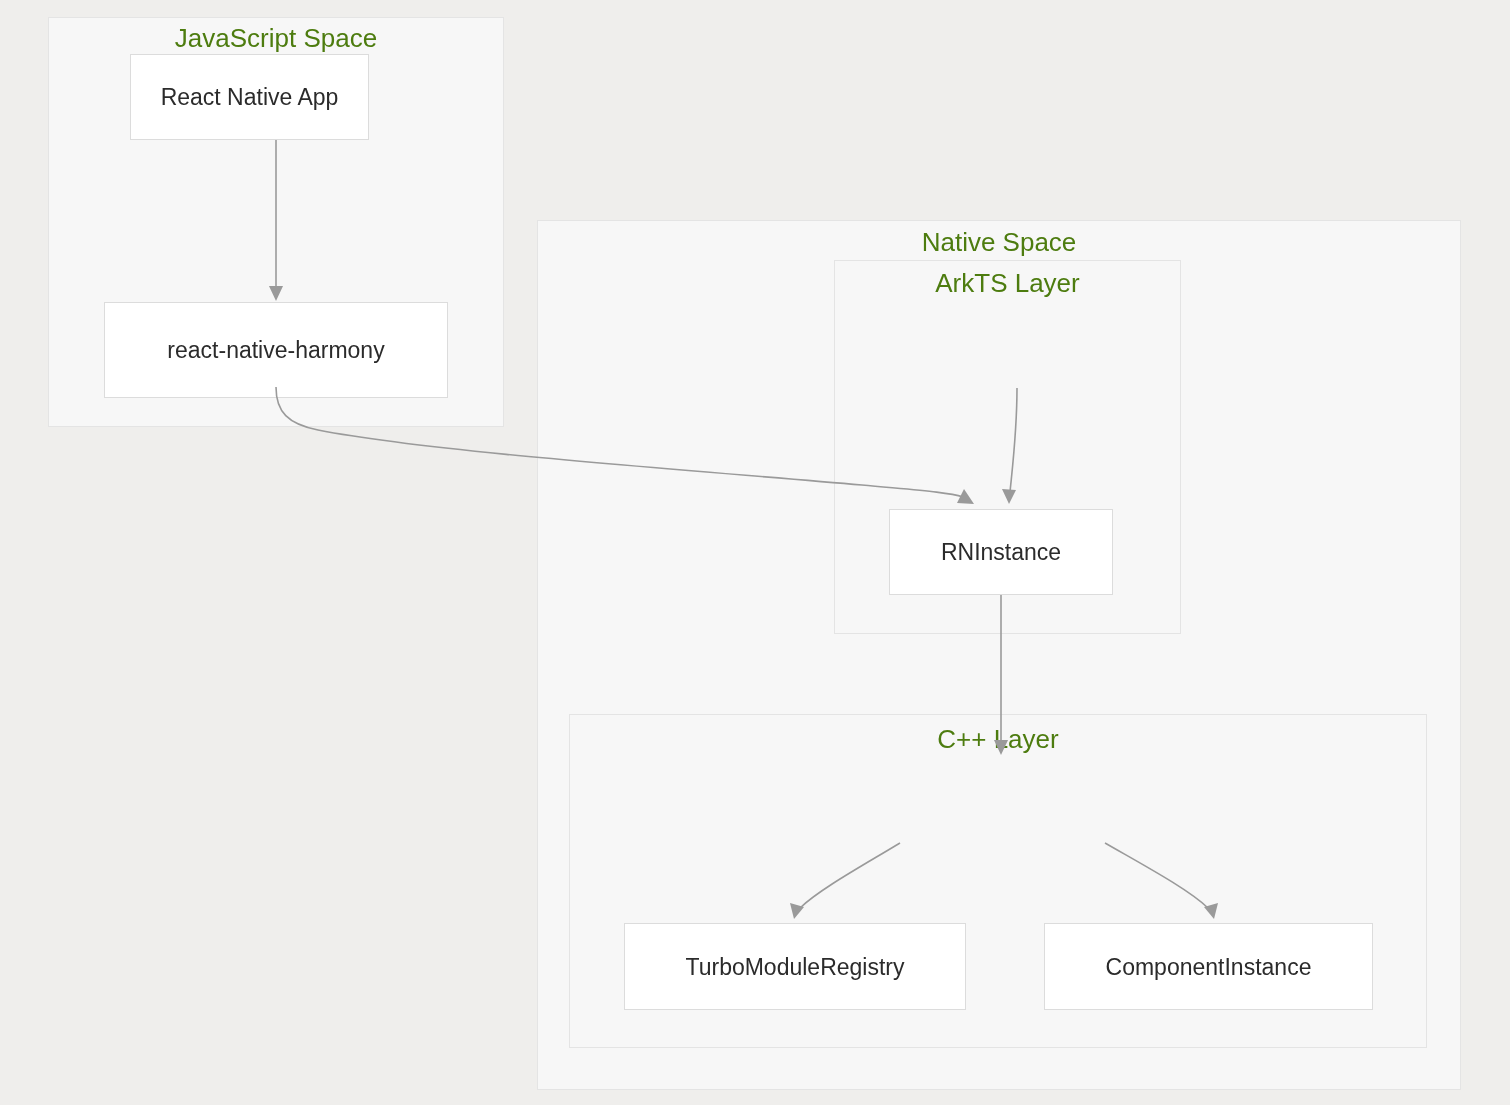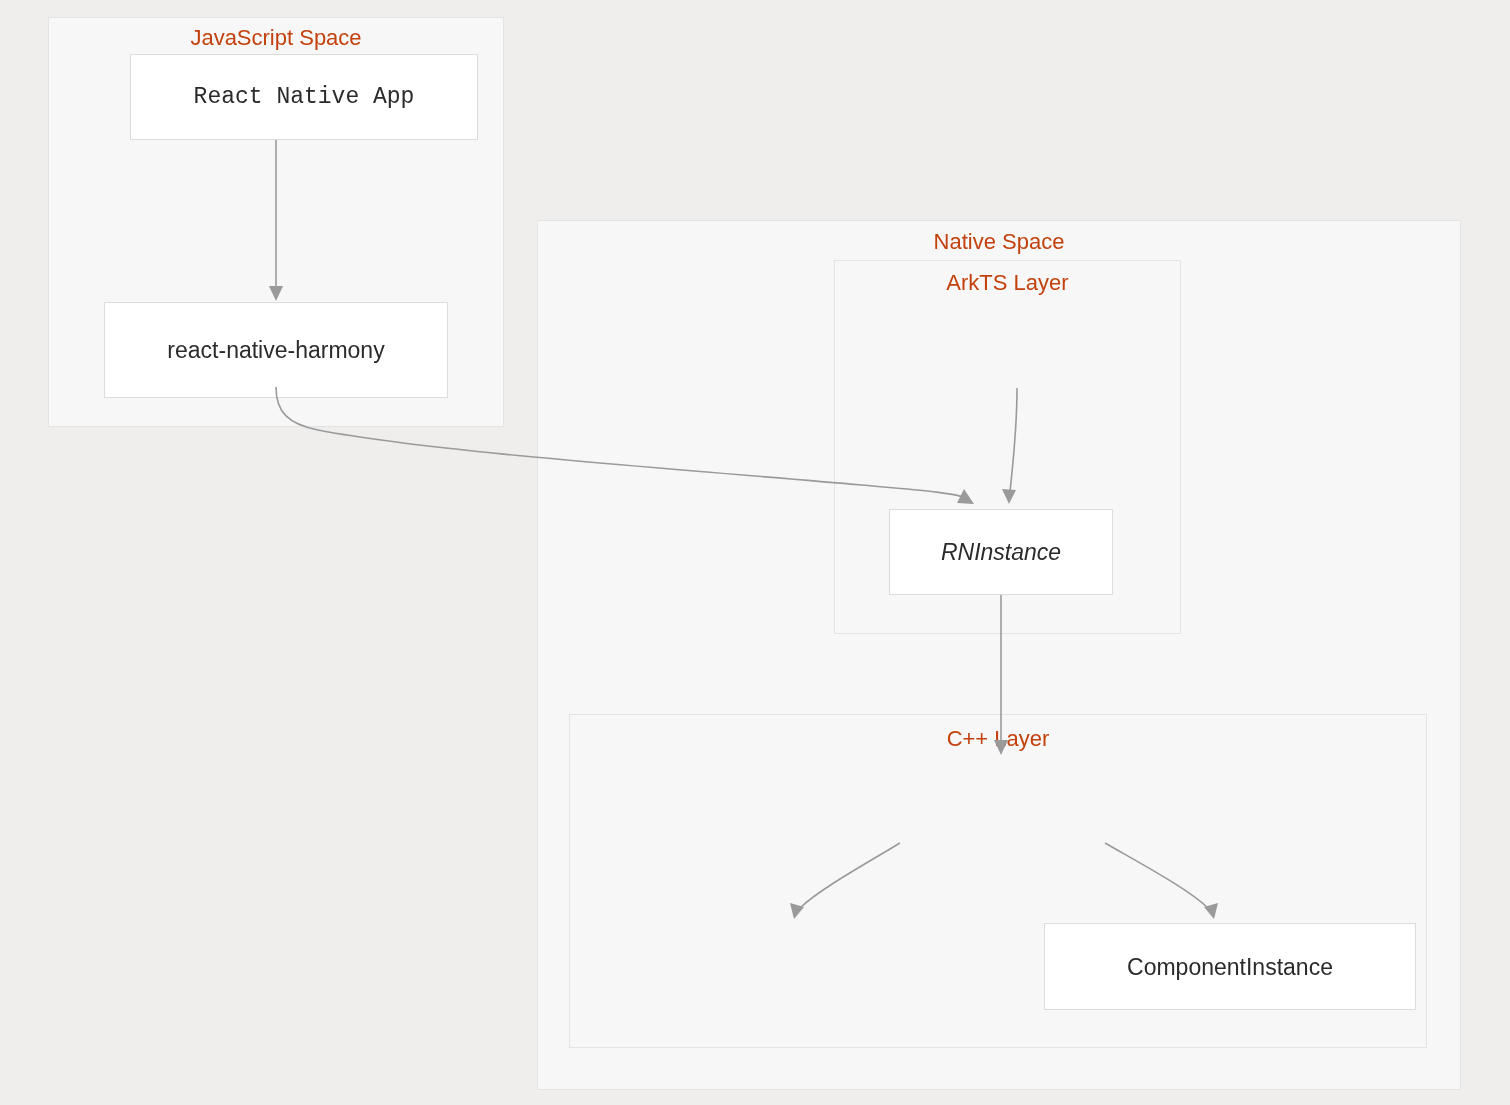--- a/index.html
+++ b/index.html
@@ -26,22 +26,22 @@
     position: absolute;
     background: #f7f7f7;
     border: 1px solid #e4e4e4;
     box-sizing: border-box;
   }
   .cluster-label {
     position: absolute;
     left: 0;
     right: 0;
     text-align: center;
-    color: #c2410c;
-    font-size: 22px;
+    color: #4d7c0f;
+    font-size: 26px;
     line-height: 26px;
     white-space: nowrap;
   }
 
   
   .node {
     position: absolute;
     background: #ffffff;
     border: 1px solid #dcdcdc;
     box-sizing: border-box;
@@ -90,48 +90,51 @@
 </style>
 </head>
 <body>
 
 <div id="canvas">
 
   <div class="cluster" style="left:48px; top:17px; width:456px; height:410px;">
     <div class="cluster-label" style="top:7px;">JavaScript Space</div>
   </div>
 
-  <div class="node" style="left:130px; top:54px; width:348px; height:86px;font-family:Liberation Mono, monospace;">
+  <div class="node" style="left:130px; top:54px; width:239px; height:86px;">
     <span class="node-label">React Native App</span>
   </div>
 
   <div class="node" style="left:104px; top:302px; width:344px; height:96px;">
     <span class="node-label">react-native-harmony</span>
   </div>
 
   <div class="cluster" style="left:537px; top:220px; width:924px; height:870px;">
     <div class="cluster-label" style="top:8px;">Native Space</div>
   </div>
 
   <div class="cluster" style="left:834px; top:260px; width:347px; height:374px;">
     <div class="cluster-label" style="top:9px;">ArkTS Layer</div>
   </div>
 
 
-  <div class="node" style="left:889px; top:509px; width:224px; height:86px;font-style:italic;">
+  <div class="node" style="left:889px; top:509px; width:224px; height:86px;">
     <span class="node-label">RNInstance</span>
   </div>
 
   <div class="cluster" style="left:569px; top:714px; width:858px; height:334px;">
     <div class="cluster-label" style="top:11px;">C++ Layer</div>
   </div>
 
 
+  <div class="node" style="left:624px; top:923px; width:342px; height:87px;">
+    <span class="node-label">TurboModuleRegistry</span>
+  </div>
 
-  <div class="node" style="left:1044px; top:923px; width:372px; height:87px;">
+  <div class="node" style="left:1044px; top:923px; width:329px; height:87px;">
     <span class="node-label">ComponentInstance</span>
   </div>
 
   <svg id="edges" viewBox="0 0 1510 1105" xmlns="http://www.w3.org/2000/svg">
 
     <g>
       <path class="edge-line" d="M276,140 L276,289"></path>
       <polygon class="edge-head" points="276,301 269,286 283,286"></polygon>
     </g>
 

